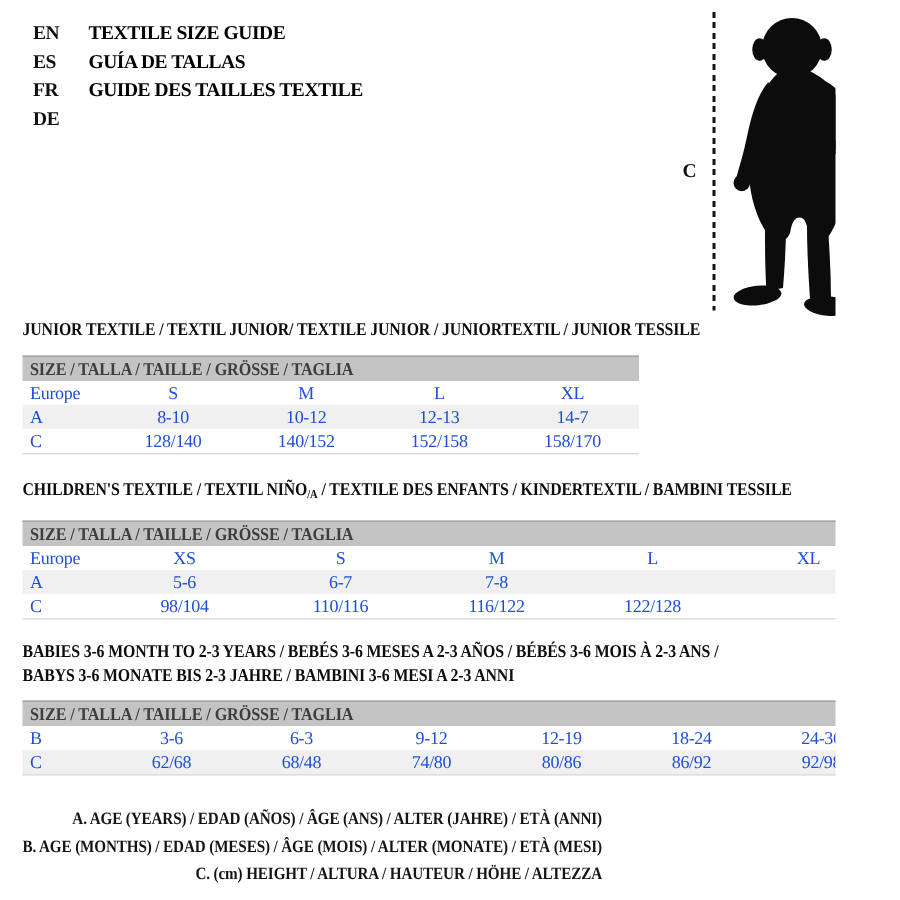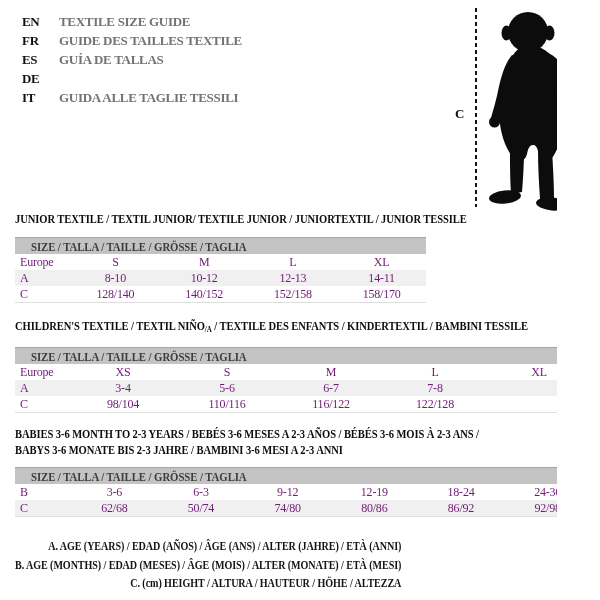--- a/index.html
+++ b/index.html
@@ -4,45 +4,45 @@
 <style>
   html,body { margin:0; padding:0; background:#ffffff; }
   #page {
     position:relative; width:557px; height:600px; background:#ffffff;
     font-family:Liberation Serif, serif; color:#222; overflow:hidden;
   }
   
   #lang-list { position:absolute; left:22px; top:12px; }
   .lang-row { display:flex; height:19px; align-items:center; }
   .lang-code { width:37px; font-weight:bold; font-size:13px; letter-spacing:-0.3px; color:#111; }
-  .lang-label { font-weight:bold; font-size:13px; letter-spacing:-0.3px; color:#737373; white-space:nowrap; }
+  .lang-label { font-weight:bold; font-size:13px; letter-spacing:-0.3px; color:#000000; white-space:nowrap; }
   
   #measure-line {
     position:absolute; left:475px; top:8px; width:2px; height:199px;
     background:repeating-linear-gradient(to bottom,#141414 0 4px,transparent 4px 7px);
   }
   #measure-c { position:absolute; left:455px; top:106px; font-weight:bold; font-size:13px; color:#111; }
   #baby { position:absolute; left:480px; top:3px; }
   
   .sec-title {
     position:absolute; left:15px; font-weight:bold; font-size:12px; color:#0d0d0d;
     white-space:nowrap; transform:scaleX(0.88); transform-origin:0 50%; letter-spacing:-0.1px;
   }
   .sub-a { font-size:8px; vertical-align:-2px; }
   
   .size-table { position:absolute; left:15px; }
   .thead {
     height:16px; line-height:16px; background:#c3c3c3; border-top:1px solid #a6a6a6;
-    padding-left:16px; overflow:hidden; white-space:nowrap;
+    padding-left:5px; overflow:hidden; white-space:nowrap;
   }
   .thead .condensed {
     display:inline-block; font-weight:bold; font-size:12px; color:#3d3d3d;
     transform:scaleX(0.9); transform-origin:0 50%; letter-spacing:-0.1px;
   }
-  .trow { display:grid; height:16px; align-items:center; font-size:12px; color:#701a75; }
+  .trow { display:grid; height:16px; align-items:center; font-size:12px; color:#1d4ed8; }
   .cols4 { grid-template-columns:56px repeat(4,1fr); }
   .cols5 { grid-template-columns:56px repeat(5,1fr); }
   .cols6 { grid-template-columns:56px repeat(6,1fr); }
   .trow.alt { background:#f0f0f0; }
   .trow.last { border-bottom:1px solid #dedede; }
   .tlabel { padding-left:5px; text-align:left; letter-spacing:-0.2px; }
   .tcell { text-align:center; letter-spacing:-0.2px; }
   
   #footnotes { position:absolute; left:15px; top:537px;text-align:right; }
   .footnote {
@@ -54,33 +54,29 @@
 <body>
 
 <div id="page">
 
   <div id="lang-list">
     <div class="lang-row">
       <span class="lang-code">EN</span>
       <span class="lang-label">TEXTILE SIZE GUIDE</span>
     </div>
     <div class="lang-row">
+      <span class="lang-code">ES</span>
+      <span class="lang-label">GUÍA DE TALLAS</span>
+    </div>
+    <div class="lang-row">
       <span class="lang-code">FR</span>
       <span class="lang-label">GUIDE DES TAILLES TEXTILE</span>
     </div>
     <div class="lang-row">
-      <span class="lang-code">ES</span>
-      <span class="lang-label">GUÍA DE TALLAS</span>
-    </div>
-    <div class="lang-row">
       <span class="lang-code">DE</span>
-    </div>
-    <div class="lang-row">
-      <span class="lang-code">IT</span>
-      <span class="lang-label">GUIDA ALLE TAGLIE TESSILI</span>
     </div>
   </div>
 
   <div id="measure-line"></div>
   <div id="measure-c">C</div>
   <svg id="baby" width="110" height="212" viewBox="0 0 110 212" fill="#0c0c0c" xmlns="http://www.w3.org/2000/svg">
     <circle cx="48" cy="29" r="20"></circle>
     <ellipse cx="26.5" cy="30" rx="5" ry="7.5"></ellipse>
     <ellipse cx="69.5" cy="30" rx="5" ry="7.5"></ellipse>
     <path d="M48,42 C60,42 72,50 77,60 C84,76 86,94 85,110 C84,126 81,140 74,152 C70,160 61,160 59,151 C57,144 56,142 53,142 C50,142 48,145 47,151 C45,160 35,160 31,152 C23,140 19,124 19,106 C20,86 24,66 31,55 C36,47 42,42 48,42 Z"></path>
@@ -104,21 +100,21 @@
       <span class="tcell">S</span>
       <span class="tcell">M</span>
       <span class="tcell">L</span>
       <span class="tcell">XL</span>
     </div>
     <div class="trow cols4 alt">
       <span class="tlabel">A</span>
       <span class="tcell">8-10</span>
       <span class="tcell">10-12</span>
       <span class="tcell">12-13</span>
-      <span class="tcell">14-11</span>
+      <span class="tcell">14-7</span>
     </div>
     <div class="trow cols4 last">
       <span class="tlabel">C</span>
       <span class="tcell">128/140</span>
       <span class="tcell">140/152</span>
       <span class="tcell">152/158</span>
       <span class="tcell">158/170</span>
     </div>
   </div>
 
@@ -130,21 +126,20 @@
     <div class="trow cols5">
       <span class="tlabel">Europe</span>
       <span class="tcell">XS</span>
       <span class="tcell">S</span>
       <span class="tcell">M</span>
       <span class="tcell">L</span>
       <span class="tcell">XL</span>
     </div>
     <div class="trow cols5 alt">
       <span class="tlabel">A</span>
-      <span class="tcell">3-4</span>
       <span class="tcell">5-6</span>
       <span class="tcell">6-7</span>
       <span class="tcell">7-8</span>
     </div>
     <div class="trow cols5 last">
       <span class="tlabel">C</span>
       <span class="tcell">98/104</span>
       <span class="tcell">110/116</span>
       <span class="tcell">116/122</span>
       <span class="tcell">122/128</span>
@@ -162,21 +157,21 @@
       <span class="tcell">3-6</span>
       <span class="tcell">6-3</span>
       <span class="tcell">9-12</span>
       <span class="tcell">12-19</span>
       <span class="tcell">18-24</span>
       <span class="tcell">24-36</span>
     </div>
     <div class="trow cols6 alt last">
       <span class="tlabel">C</span>
       <span class="tcell">62/68</span>
-      <span class="tcell">50/74</span>
+      <span class="tcell">68/48</span>
       <span class="tcell">74/80</span>
       <span class="tcell">80/86</span>
       <span class="tcell">86/92</span>
       <span class="tcell">92/98</span>
     </div>
   </div>
 
   <div id="footnotes">
     <div class="footnote">A. AGE (YEARS) / EDAD (AÑOS) / ÂGE (ANS) / ALTER (JAHRE) / ETÀ (ANNI)</div>
     <div class="footnote">B. AGE (MONTHS) / EDAD (MESES) / ÂGE (MOIS) / ALTER (MONATE) / ETÀ (MESI)</div>

